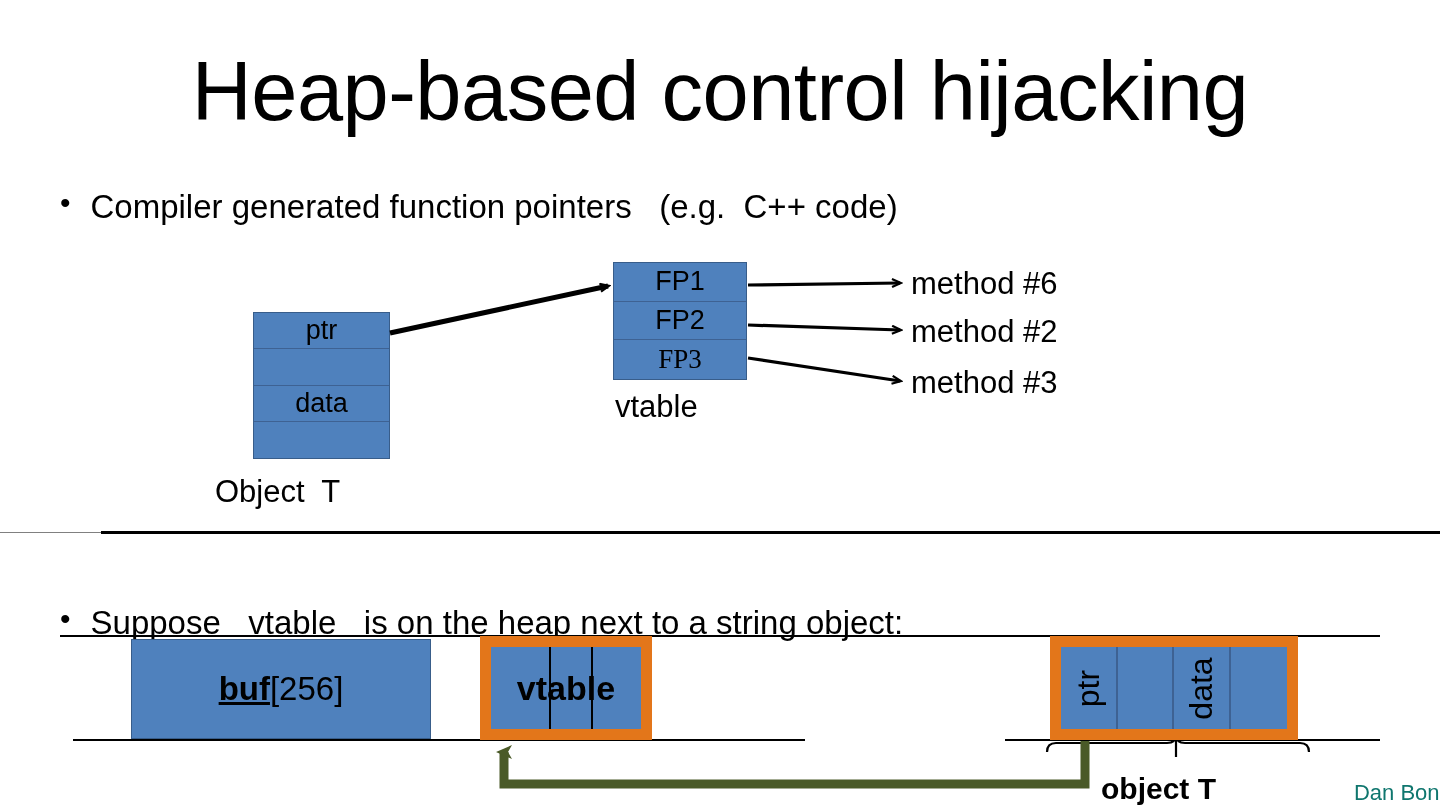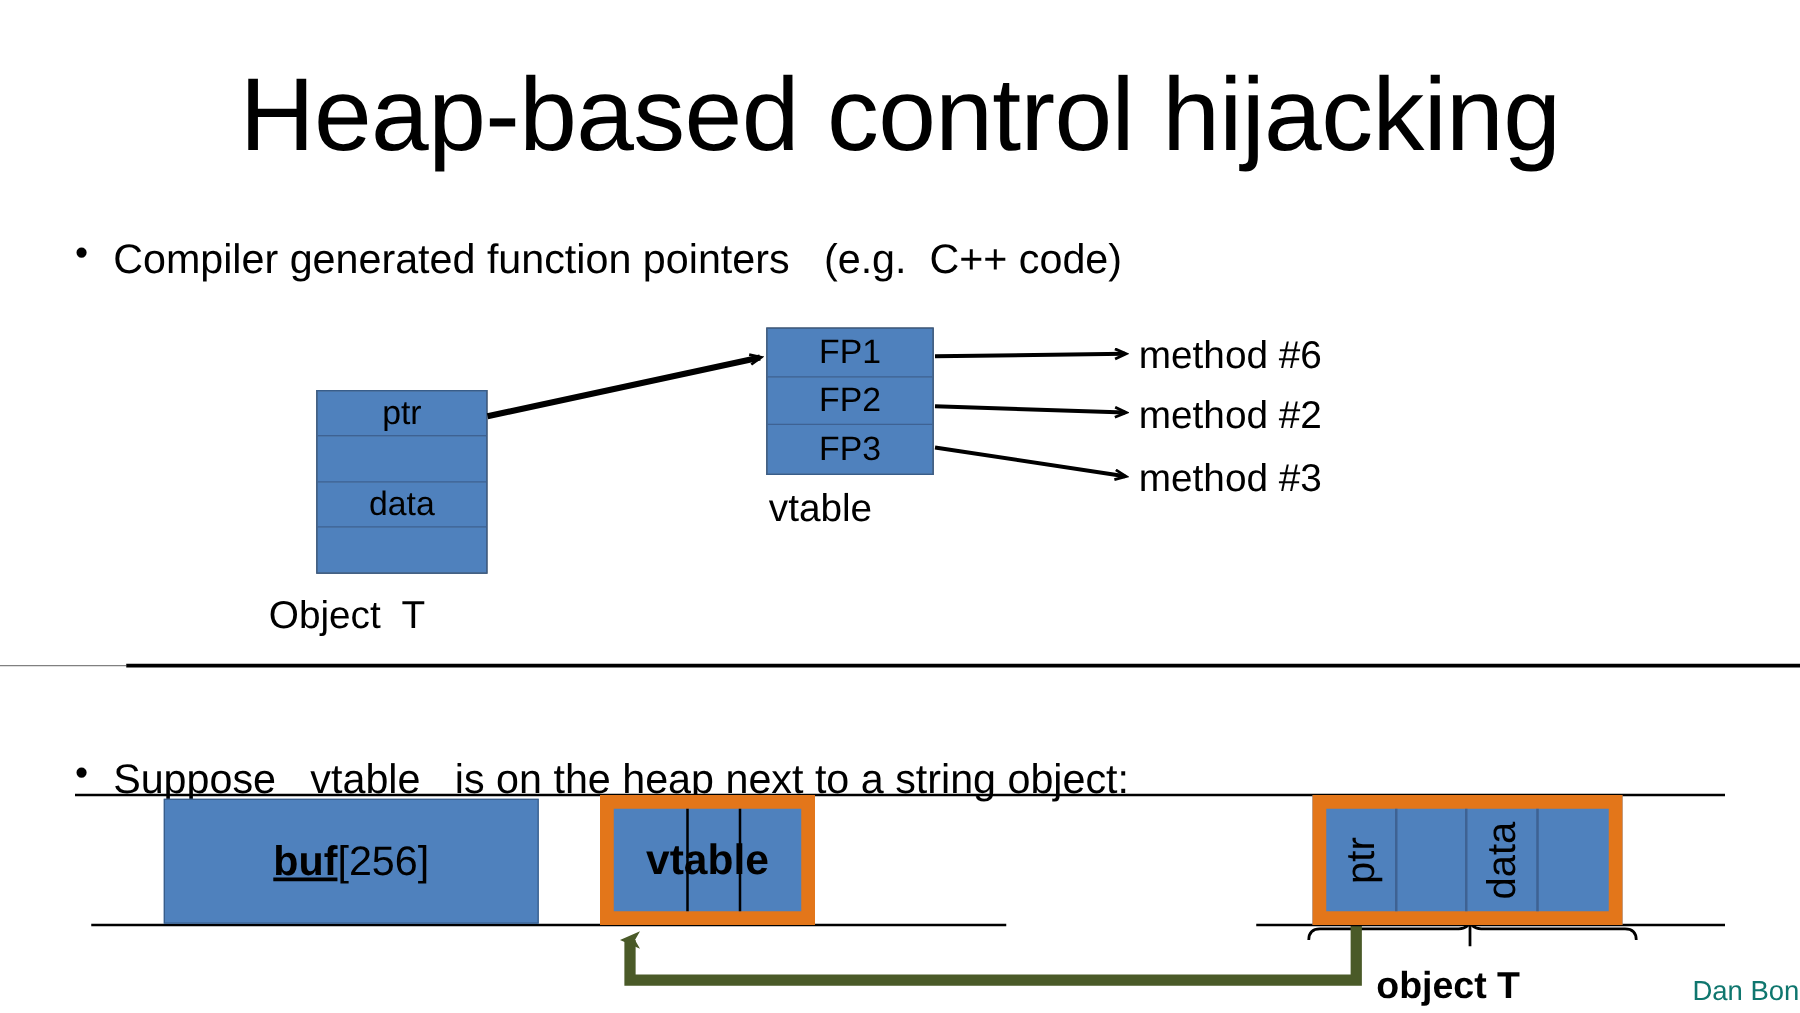--- a/index.html
+++ b/index.html
@@ -51,35 +51,35 @@
     color: #000;
     white-space: pre;
   }
   #bullet1 { left: 60px; top: 188px; }
   #bullet2 { left: 60px; top: 604px; }
 
   
   .memblock {
     position: absolute;
     box-sizing: border-box;
-    background: #404040;
+    background: #1d4ed8;
     border: 1px solid #385D8A;
   }
   .memrow {
     box-sizing: border-box;
     width: 100%;
     background: #4F81BD;
     border-bottom: 1px solid #3E6293;
     display: flex;
     align-items: center;
     justify-content: center;
     font-size: 27px;
     color: #000;
   }
-  .memrow:last-child { border-bottom: none; }
+  .memrow:last-child { border-bottom: none; font-family: Liberation Serif, serif; }
 
   
   #objT {
     left: 253px;
     top: 312px;
     width: 137px;
     height: 147px;
   }
   #objT .memrow { height: 25%; }
 

